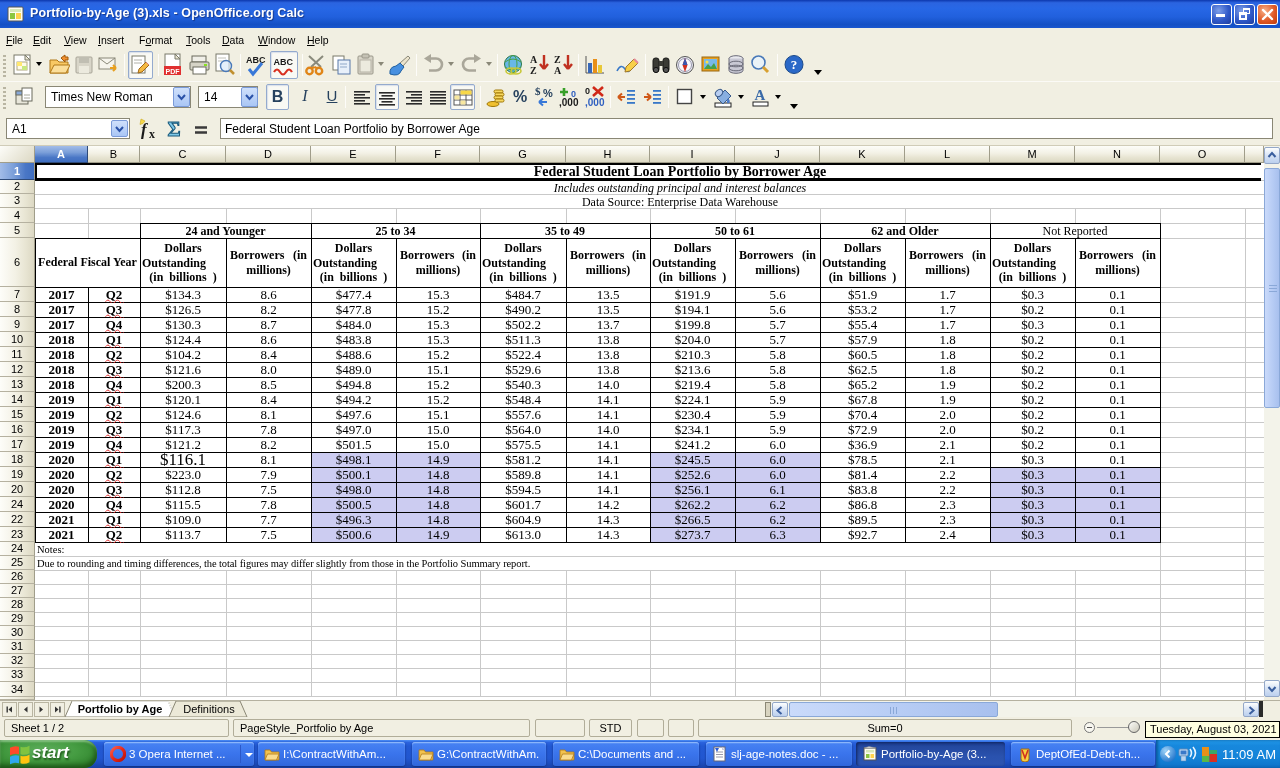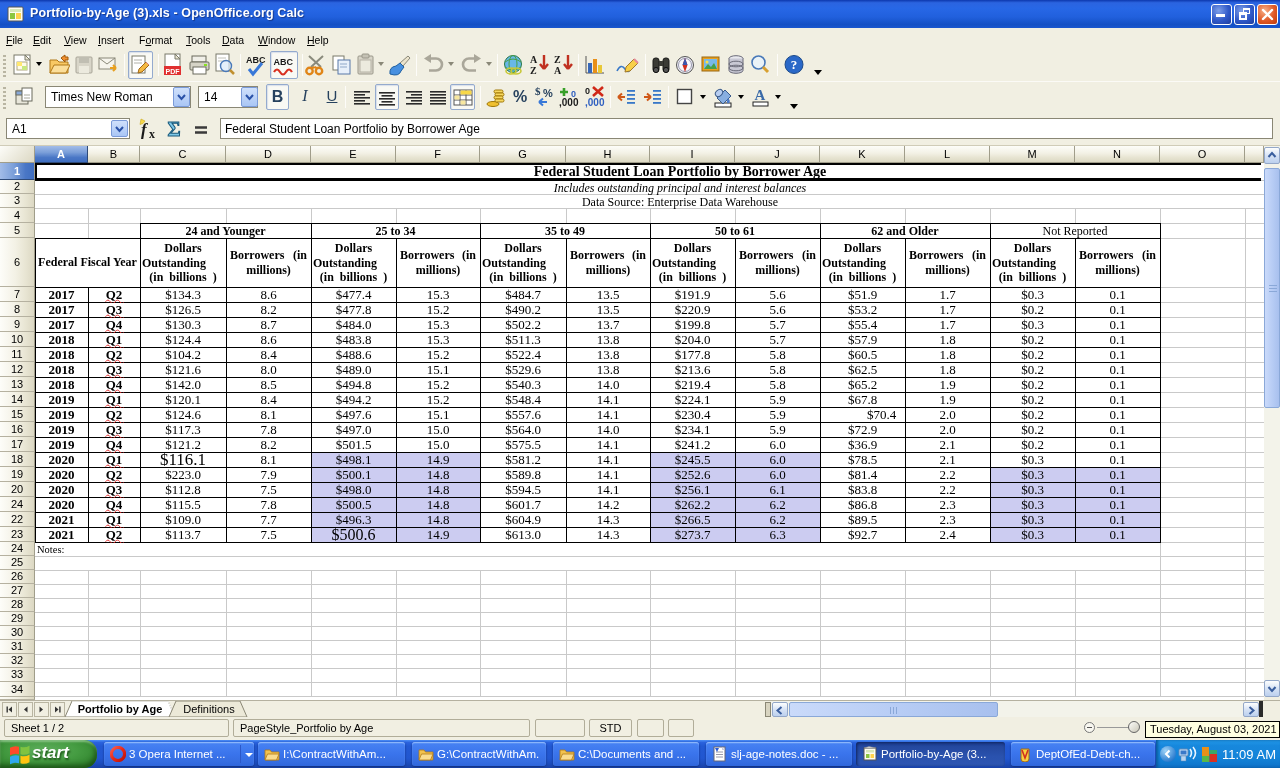--- a/index.html
+++ b/index.html
@@ -689,21 +689,21 @@
 <div class="cell" style="left:53px;top:140px;width:52px;font-size:13px;line-height:14px;font-weight:bold">Q3</div>
 <svg class="ab" style="left:70px;top:151px" width="19" height="4" viewBox="0 0 19 4">
       <path d="M0.5 2.8 q2.4 -3.4 4.8 0 t4.8 0 t4.8 0 t4.8 0" fill="none" stroke="#e02020" stroke-width="0.9"></path>
     </svg>
 <div class="cell" style="left:105px;top:140px;width:86px;font-size:13px;line-height:14px;">$126.5</div>
 <div class="cell" style="left:191px;top:140px;width:85px;font-size:13px;line-height:14px;">8.2</div>
 <div class="cell" style="left:276px;top:140px;width:85px;font-size:13px;line-height:14px;">$477.8</div>
 <div class="cell" style="left:361px;top:140px;width:84px;font-size:13px;line-height:14px;">15.2</div>
 <div class="cell" style="left:445px;top:140px;width:86px;font-size:13px;line-height:14px;">$490.2</div>
 <div class="cell" style="left:531px;top:140px;width:84px;font-size:13px;line-height:14px;">13.5</div>
-<div class="cell" style="left:615px;top:140px;width:85px;font-size:13px;line-height:14px;">$220.9</div>
+<div class="cell" style="left:615px;top:140px;width:85px;font-size:13px;line-height:14px;">$194.1</div>
 <div class="cell" style="left:700px;top:140px;width:85px;font-size:13px;line-height:14px;">5.6</div>
 <div class="cell" style="left:785px;top:140px;width:85px;font-size:13px;line-height:14px;">$53.2</div>
 <div class="cell" style="left:870px;top:140px;width:85px;font-size:13px;line-height:14px;">1.7</div>
 <div class="cell" style="left:955px;top:140px;width:85px;font-size:13px;line-height:14px;">$0.2</div>
 <div class="cell" style="left:1040px;top:140px;width:85px;font-size:13px;line-height:14px;">0.1</div>
 <div class="cell" style="left:0px;top:155px;width:53px;font-size:13px;line-height:14px;font-weight:bold">2017</div>
 <div class="cell" style="left:53px;top:155px;width:52px;font-size:13px;line-height:14px;font-weight:bold">Q4</div>
 <svg class="ab" style="left:70px;top:166px" width="19" height="4" viewBox="0 0 19 4">
       <path d="M0.5 2.8 q2.4 -3.4 4.8 0 t4.8 0 t4.8 0 t4.8 0" fill="none" stroke="#e02020" stroke-width="0.9"></path>
     </svg>
@@ -740,21 +740,21 @@
 <div class="cell" style="left:53px;top:185px;width:52px;font-size:13px;line-height:14px;font-weight:bold">Q2</div>
 <svg class="ab" style="left:70px;top:196px" width="19" height="4" viewBox="0 0 19 4">
       <path d="M0.5 2.8 q2.4 -3.4 4.8 0 t4.8 0 t4.8 0 t4.8 0" fill="none" stroke="#e02020" stroke-width="0.9"></path>
     </svg>
 <div class="cell" style="left:105px;top:185px;width:86px;font-size:13px;line-height:14px;">$104.2</div>
 <div class="cell" style="left:191px;top:185px;width:85px;font-size:13px;line-height:14px;">8.4</div>
 <div class="cell" style="left:276px;top:185px;width:85px;font-size:13px;line-height:14px;">$488.6</div>
 <div class="cell" style="left:361px;top:185px;width:84px;font-size:13px;line-height:14px;">15.2</div>
 <div class="cell" style="left:445px;top:185px;width:86px;font-size:13px;line-height:14px;">$522.4</div>
 <div class="cell" style="left:531px;top:185px;width:84px;font-size:13px;line-height:14px;">13.8</div>
-<div class="cell" style="left:615px;top:185px;width:85px;font-size:13px;line-height:14px;">$177.8</div>
+<div class="cell" style="left:615px;top:185px;width:85px;font-size:13px;line-height:14px;">$210.3</div>
 <div class="cell" style="left:700px;top:185px;width:85px;font-size:13px;line-height:14px;">5.8</div>
 <div class="cell" style="left:785px;top:185px;width:85px;font-size:13px;line-height:14px;">$60.5</div>
 <div class="cell" style="left:870px;top:185px;width:85px;font-size:13px;line-height:14px;">1.8</div>
 <div class="cell" style="left:955px;top:185px;width:85px;font-size:13px;line-height:14px;">$0.2</div>
 <div class="cell" style="left:1040px;top:185px;width:85px;font-size:13px;line-height:14px;">0.1</div>
 <div class="cell" style="left:0px;top:200px;width:53px;font-size:13px;line-height:14px;font-weight:bold">2018</div>
 <div class="cell" style="left:53px;top:200px;width:52px;font-size:13px;line-height:14px;font-weight:bold">Q3</div>
 <svg class="ab" style="left:70px;top:211px" width="19" height="4" viewBox="0 0 19 4">
       <path d="M0.5 2.8 q2.4 -3.4 4.8 0 t4.8 0 t4.8 0 t4.8 0" fill="none" stroke="#e02020" stroke-width="0.9"></path>
     </svg>
@@ -768,21 +768,21 @@
 <div class="cell" style="left:700px;top:200px;width:85px;font-size:13px;line-height:14px;">5.8</div>
 <div class="cell" style="left:785px;top:200px;width:85px;font-size:13px;line-height:14px;">$62.5</div>
 <div class="cell" style="left:870px;top:200px;width:85px;font-size:13px;line-height:14px;">1.8</div>
 <div class="cell" style="left:955px;top:200px;width:85px;font-size:13px;line-height:14px;">$0.2</div>
 <div class="cell" style="left:1040px;top:200px;width:85px;font-size:13px;line-height:14px;">0.1</div>
 <div class="cell" style="left:0px;top:215px;width:53px;font-size:13px;line-height:14px;font-weight:bold">2018</div>
 <div class="cell" style="left:53px;top:215px;width:52px;font-size:13px;line-height:14px;font-weight:bold">Q4</div>
 <svg class="ab" style="left:70px;top:226px" width="19" height="4" viewBox="0 0 19 4">
       <path d="M0.5 2.8 q2.4 -3.4 4.8 0 t4.8 0 t4.8 0 t4.8 0" fill="none" stroke="#e02020" stroke-width="0.9"></path>
     </svg>
-<div class="cell" style="left:105px;top:215px;width:86px;font-size:13px;line-height:14px;">$142.0</div>
+<div class="cell" style="left:105px;top:215px;width:86px;font-size:13px;line-height:14px;">$200.3</div>
 <div class="cell" style="left:191px;top:215px;width:85px;font-size:13px;line-height:14px;">8.5</div>
 <div class="cell" style="left:276px;top:215px;width:85px;font-size:13px;line-height:14px;">$494.8</div>
 <div class="cell" style="left:361px;top:215px;width:84px;font-size:13px;line-height:14px;">15.2</div>
 <div class="cell" style="left:445px;top:215px;width:86px;font-size:13px;line-height:14px;">$540.3</div>
 <div class="cell" style="left:531px;top:215px;width:84px;font-size:13px;line-height:14px;">14.0</div>
 <div class="cell" style="left:615px;top:215px;width:85px;font-size:13px;line-height:14px;">$219.4</div>
 <div class="cell" style="left:700px;top:215px;width:85px;font-size:13px;line-height:14px;">5.8</div>
 <div class="cell" style="left:785px;top:215px;width:85px;font-size:13px;line-height:14px;">$65.2</div>
 <div class="cell" style="left:870px;top:215px;width:85px;font-size:13px;line-height:14px;">1.9</div>
 <div class="cell" style="left:955px;top:215px;width:85px;font-size:13px;line-height:14px;">$0.2</div>
@@ -810,21 +810,21 @@
       <path d="M0.5 2.8 q2.4 -3.4 4.8 0 t4.8 0 t4.8 0 t4.8 0" fill="none" stroke="#e02020" stroke-width="0.9"></path>
     </svg>
 <div class="cell" style="left:105px;top:245px;width:86px;font-size:13px;line-height:14px;">$124.6</div>
 <div class="cell" style="left:191px;top:245px;width:85px;font-size:13px;line-height:14px;">8.1</div>
 <div class="cell" style="left:276px;top:245px;width:85px;font-size:13px;line-height:14px;">$497.6</div>
 <div class="cell" style="left:361px;top:245px;width:84px;font-size:13px;line-height:14px;">15.1</div>
 <div class="cell" style="left:445px;top:245px;width:86px;font-size:13px;line-height:14px;">$557.6</div>
 <div class="cell" style="left:531px;top:245px;width:84px;font-size:13px;line-height:14px;">14.1</div>
 <div class="cell" style="left:615px;top:245px;width:85px;font-size:13px;line-height:14px;">$230.4</div>
 <div class="cell" style="left:700px;top:245px;width:85px;font-size:13px;line-height:14px;">5.9</div>
-<div class="cell" style="left:785px;top:245px;width:85px;font-size:13px;line-height:14px;margin-left:19px;">$70.4</div>
+<div class="cell" style="left:785px;top:245px;width:85px;font-size:13px;line-height:14px;">$70.4</div>
 <div class="cell" style="left:870px;top:245px;width:85px;font-size:13px;line-height:14px;">2.0</div>
 <div class="cell" style="left:955px;top:245px;width:85px;font-size:13px;line-height:14px;">$0.2</div>
 <div class="cell" style="left:1040px;top:245px;width:85px;font-size:13px;line-height:14px;">0.1</div>
 <div class="cell" style="left:0px;top:260px;width:53px;font-size:13px;line-height:14px;font-weight:bold">2019</div>
 <div class="cell" style="left:53px;top:260px;width:52px;font-size:13px;line-height:14px;font-weight:bold">Q3</div>
 <svg class="ab" style="left:70px;top:271px" width="19" height="4" viewBox="0 0 19 4">
       <path d="M0.5 2.8 q2.4 -3.4 4.8 0 t4.8 0 t4.8 0 t4.8 0" fill="none" stroke="#e02020" stroke-width="0.9"></path>
     </svg>
 <div class="cell" style="left:105px;top:260px;width:86px;font-size:13px;line-height:14px;">$117.3</div>
 <div class="cell" style="left:191px;top:260px;width:85px;font-size:13px;line-height:14px;">7.8</div>
@@ -940,31 +940,32 @@
 <div class="cell" style="left:870px;top:350px;width:85px;font-size:13px;line-height:14px;">2.3</div>
 <div class="cell" style="left:955px;top:350px;width:85px;font-size:13px;line-height:14px;">$0.3</div>
 <div class="cell" style="left:1040px;top:350px;width:85px;font-size:13px;line-height:14px;">0.1</div>
 <div class="cell" style="left:0px;top:365px;width:53px;font-size:13px;line-height:14px;font-weight:bold">2021</div>
 <div class="cell" style="left:53px;top:365px;width:52px;font-size:13px;line-height:14px;font-weight:bold">Q2</div>
 <svg class="ab" style="left:70px;top:376px" width="19" height="4" viewBox="0 0 19 4">
       <path d="M0.5 2.8 q2.4 -3.4 4.8 0 t4.8 0 t4.8 0 t4.8 0" fill="none" stroke="#e02020" stroke-width="0.9"></path>
     </svg>
 <div class="cell" style="left:105px;top:365px;width:86px;font-size:13px;line-height:14px;">$113.7</div>
 <div class="cell" style="left:191px;top:365px;width:85px;font-size:13px;line-height:14px;">7.5</div>
-<div class="cell" style="left:276px;top:365px;width:85px;font-size:16px;line-height:14px;">$500.6</div>
+<div class="cell" style="left:276px;top:365px;width:85px;font-size:13px;line-height:14px;">$500.6</div>
 <div class="cell" style="left:361px;top:365px;width:84px;font-size:13px;line-height:14px;">14.9</div>
 <div class="cell" style="left:445px;top:365px;width:86px;font-size:13px;line-height:14px;">$613.0</div>
 <div class="cell" style="left:531px;top:365px;width:84px;font-size:13px;line-height:14px;">14.3</div>
 <div class="cell" style="left:615px;top:365px;width:85px;font-size:13px;line-height:14px;">$273.7</div>
 <div class="cell" style="left:700px;top:365px;width:85px;font-size:13px;line-height:14px;">6.3</div>
 <div class="cell" style="left:785px;top:365px;width:85px;font-size:13px;line-height:14px;">$92.7</div>
 <div class="cell" style="left:870px;top:365px;width:85px;font-size:13px;line-height:14px;">2.4</div>
 <div class="cell" style="left:955px;top:365px;width:85px;font-size:13px;line-height:14px;">$0.3</div>
 <div class="cell" style="left:1040px;top:365px;width:85px;font-size:13px;line-height:14px;">0.1</div>
 <div class="cell" style="left:2px;top:381px;font-size:10.5px;text-align:left">Notes:</div>
+<div class="cell" style="left:2px;top:395px;font-size:10.5px;letter-spacing:-0.1px;text-align:left">Due to rounding and timing differences, the total figures may differ slightly from those in the Portfolio Summary report.</div>
 </div>
 <div class="ab sbtrack" style="left:1264px;top:146px;width:16px;height:551px"></div>
 <div class="sbbtn" style="left:1264px;top:147px;width:16px;height:17px"><svg width="14" height="15" viewBox="0 0 14 15">
       <path d="M3.5 9 l3.5 -4 l3.5 4" fill="none" stroke="#3a5e9e" stroke-width="2"></path>
     </svg></div>
 <div class="sbthumb" style="left:1264px;top:168px;width:16px;height:240px">
     <div style="position:absolute;left:4px;top:116px;width:8px;height:8px;background:repeating-linear-gradient(180deg,#8aa8d8 0 1px,transparent 1px 3px)"></div>
   </div>
 <div class="sbbtn" style="left:1264px;top:680px;width:16px;height:17px"><svg width="14" height="15" viewBox="0 0 14 15">
       <path d="M3.5 6 l3.5 4 l3.5 -4" fill="none" stroke="#3a5e9e" stroke-width="2"></path>
@@ -1007,20 +1008,21 @@
 <div class="ab" style="left:1259px;top:0px;width:4px;height:17px;background:#2a2a2a"></div>
 <div class="ab" style="left:1264px;top:0px;width:16px;height:17px;background:#f1efe2"></div>
 </div>
 <div id="statusbar" class="ab">
 <div class="sbox" style="left:4px;width:225px">Sheet 1 / 2</div>
 <div class="sbox" style="left:233px;width:297px">PageStyle_Portfolio by Age</div>
 <div class="sbox" style="left:535px;width:50px"></div>
 <div class="sbox" style="left:589px;width:43px;text-align:center">STD</div>
 <div class="sbox" style="left:637px;width:27px"></div>
 <div class="sbox" style="left:668px;width:26px"></div>
+<div class="sbox" style="left:698px;width:374px;text-align:center">Sum=0</div>
 <div class="ab" style="left:1084px;top:5px;width:11px;height:11px;border:1px solid #777;border-radius:50%;background:#f8f7f0;z-index:2">
       <div style="position:absolute;left:2px;top:4px;width:5px;height:1px;background:#555"></div>
     </div>
 <div class="ab" style="left:1097px;top:10px;width:35px;height:1px;background:#999"></div>
 <div class="ab" style="left:1128px;top:4px;width:12px;height:12px;border:1px solid #666;border-radius:50%;background:linear-gradient(135deg,#fdfdfa,#cac7b8)"></div>
 </div>
 <div id="tooltip" class="ab">Tuesday, August 03, 2021</div>
 <div id="taskbar" class="ab">
 <div id="startbtn" class="ab">
 <svg class="ab" style="left:8px;top:3px" width="23" height="22" viewBox="0 0 23 22">

